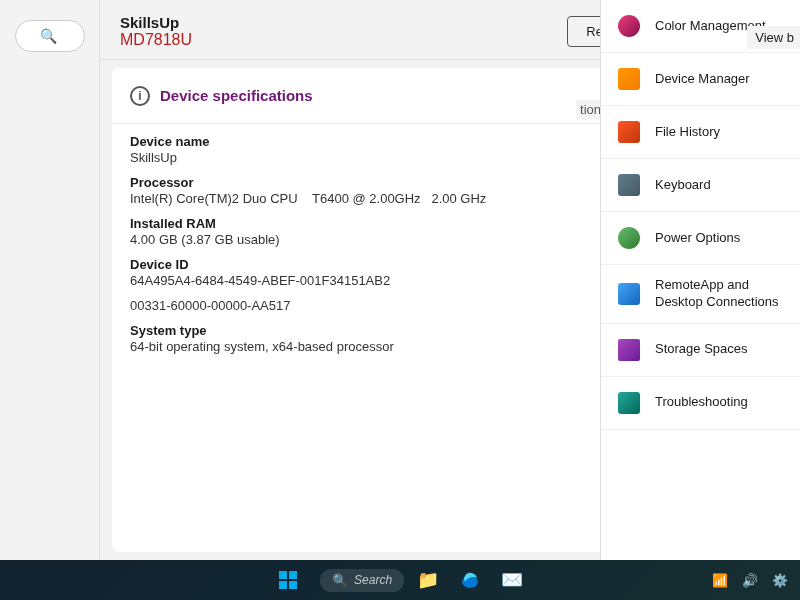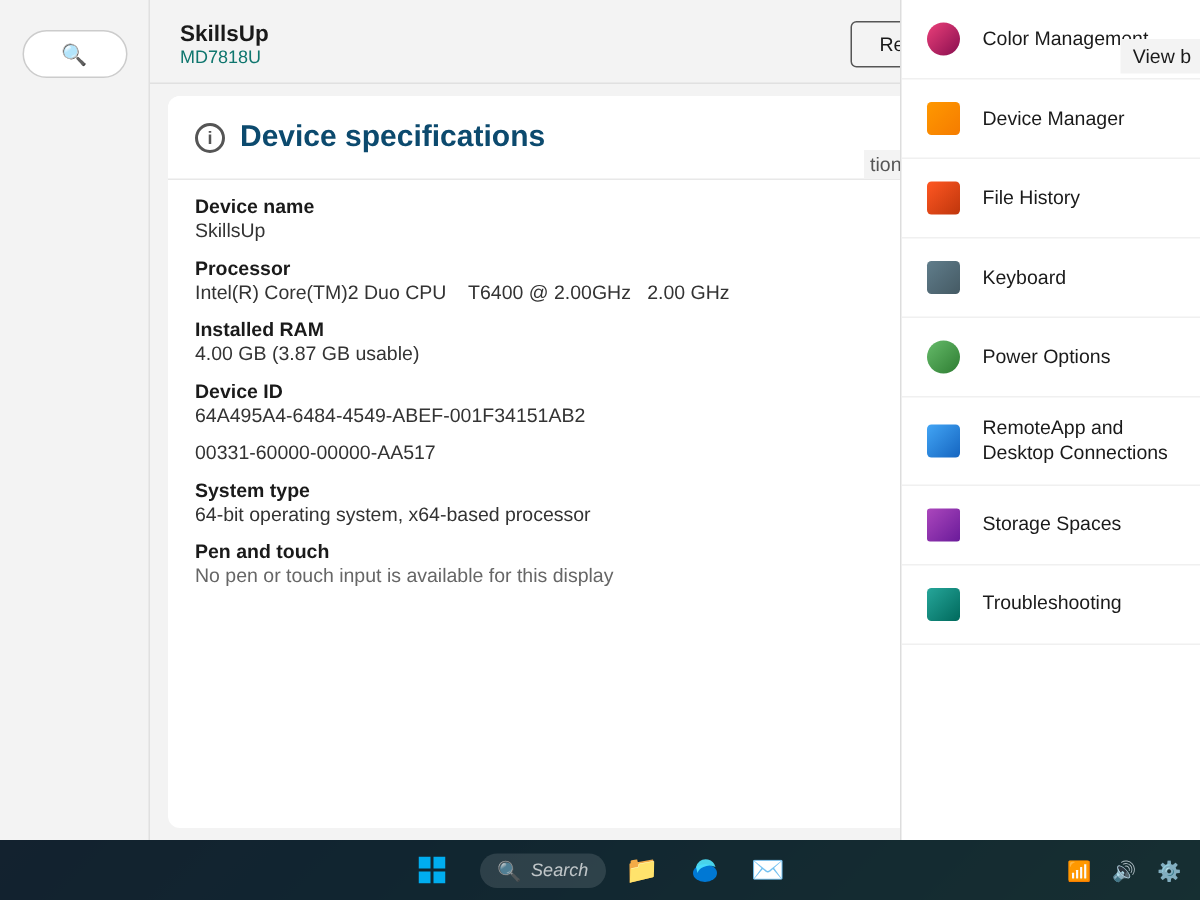--- a/index.html
+++ b/index.html
@@ -56,22 +56,22 @@
       flex-direction: column;
     }
 
     .pc-name {
       font-size: 15px;
       font-weight: 600;
       color: #1a1a1a;
     }
 
     .pc-model {
-      font-size: 12px;
-      color: #0f766e;
+      font-size: 16px;
+      color: #b91c1c;
     }
 
     .rename-btn {
       border: 1.5px solid #555;
       background: transparent;
       padding: 7px 18px;
       border-radius: 4px;
       font-size: 13px;
       cursor: pointer;
       color: #1a1a1a;
@@ -109,23 +109,23 @@
       border-radius: 50%;
       display: flex;
       align-items: center;
       justify-content: center;
       font-size: 12px;
       color: #555;
       font-weight: 700;
     }
 
     .specs-title {
-      font-size: 20px;
+      font-size: 15px;
       font-weight: 600;
-      color: #0c4a6e;
+      color: #701a75;
     }
 
     .specs-header-right {
       display: flex;
       align-items: center;
       gap: 12px;
     }
 
     .copy-btn {
       border: 1.5px solid #aaa;
@@ -395,24 +395,20 @@
 
         <div class="spec-row">
           <div class="spec-value">00331-60000-00000-AA517</div>
         </div>
 
         <div class="spec-row">
           <div class="spec-label">System type</div>
           <div class="spec-value">64-bit operating system, x64-based processor</div>
         </div>
 
-        <div class="spec-row">
-          <div class="spec-label">Pen and touch</div>
-          <div class="spec-value muted">No pen or touch input is available for this display</div>
-        </div>
 
       </div>
     </div>
   </div>
 
   <div class="tion-label">tion</div>
 
 </div>
 
 <div class="right-panel">

